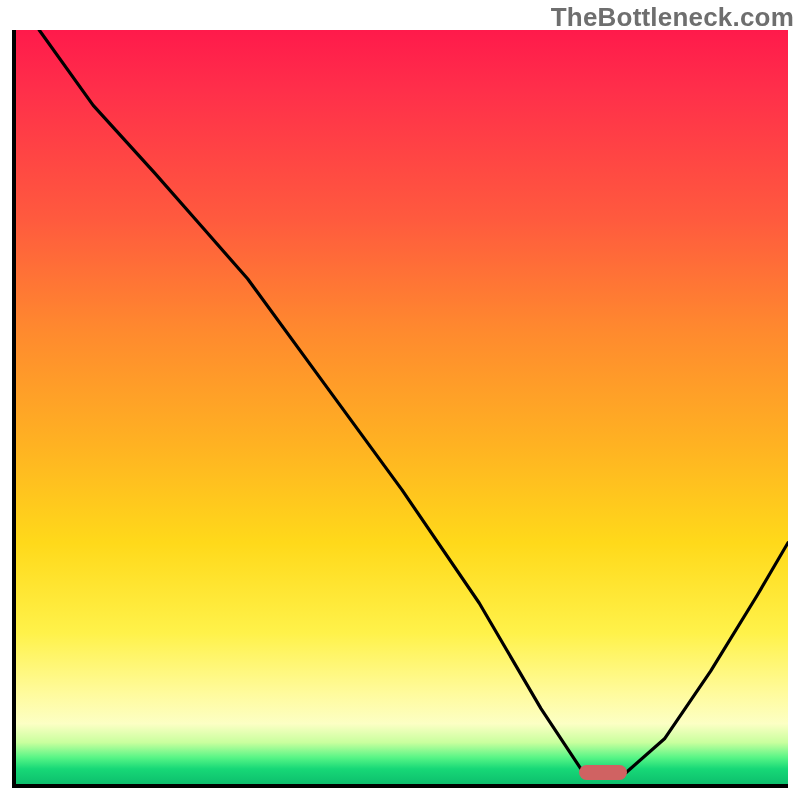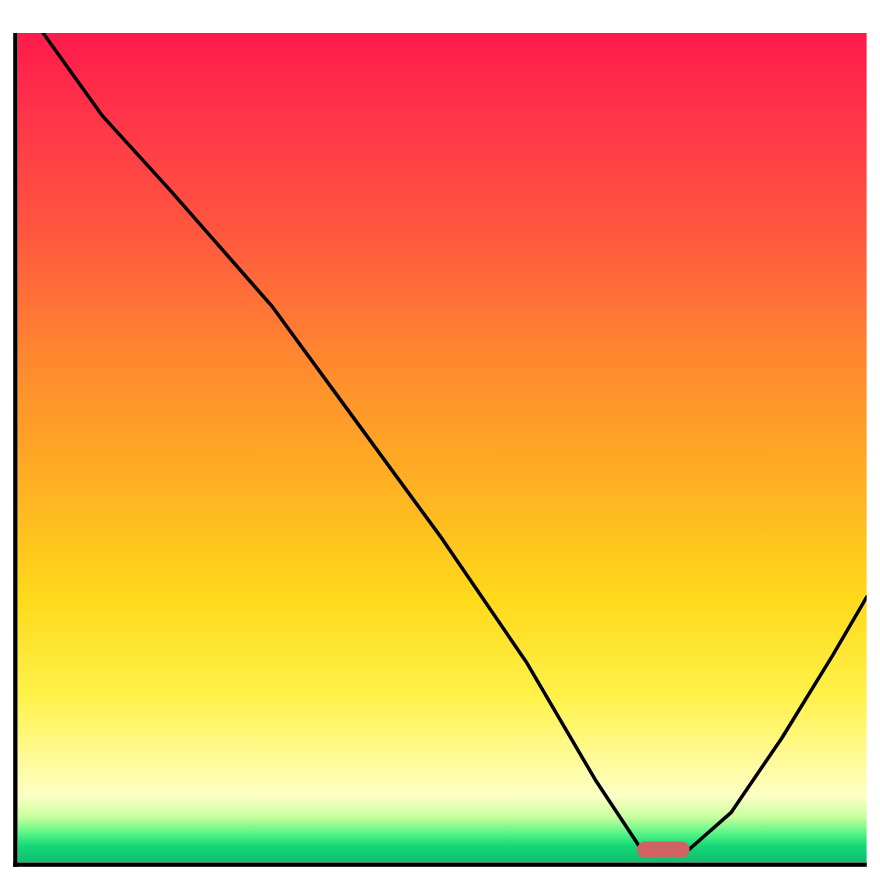--- a/index.html
+++ b/index.html
@@ -68,20 +68,21 @@
     height: 15px;
     border-radius: 8px;
     background: #d06262;
   }
 </style>
 </head>
 <body>
 
 <div class="frame">
 
+  <div class="watermark">TheBottleneck.com</div>
 
   <div class="plot">
     <div class="gradient"></div>
 
     <svg class="curve" viewBox="0 0 772 754" preserveAspectRatio="none">
       <path id="curve-path" d="M23.2 0.0 L77.2 75.4 L139.0 143.3 L185.3 196.0 L231.6 248.8 L308.8 354.4 L386.0 459.9 L463.2 573.0 L525.0 678.6 L567.4 742.7 L609.9 742.7 L648.5 708.8 L694.8 640.9 L741.1 565.5 L772.0 512.7" fill="none" stroke="#000" stroke-width="3.2" stroke-linecap="round" stroke-linejoin="round"></path>
     </svg>
 
     <div id="marker" class="marker" style="left: 562.72px; top: 734.69px; background: rgb(208, 98, 98);"></div>
   </div>

